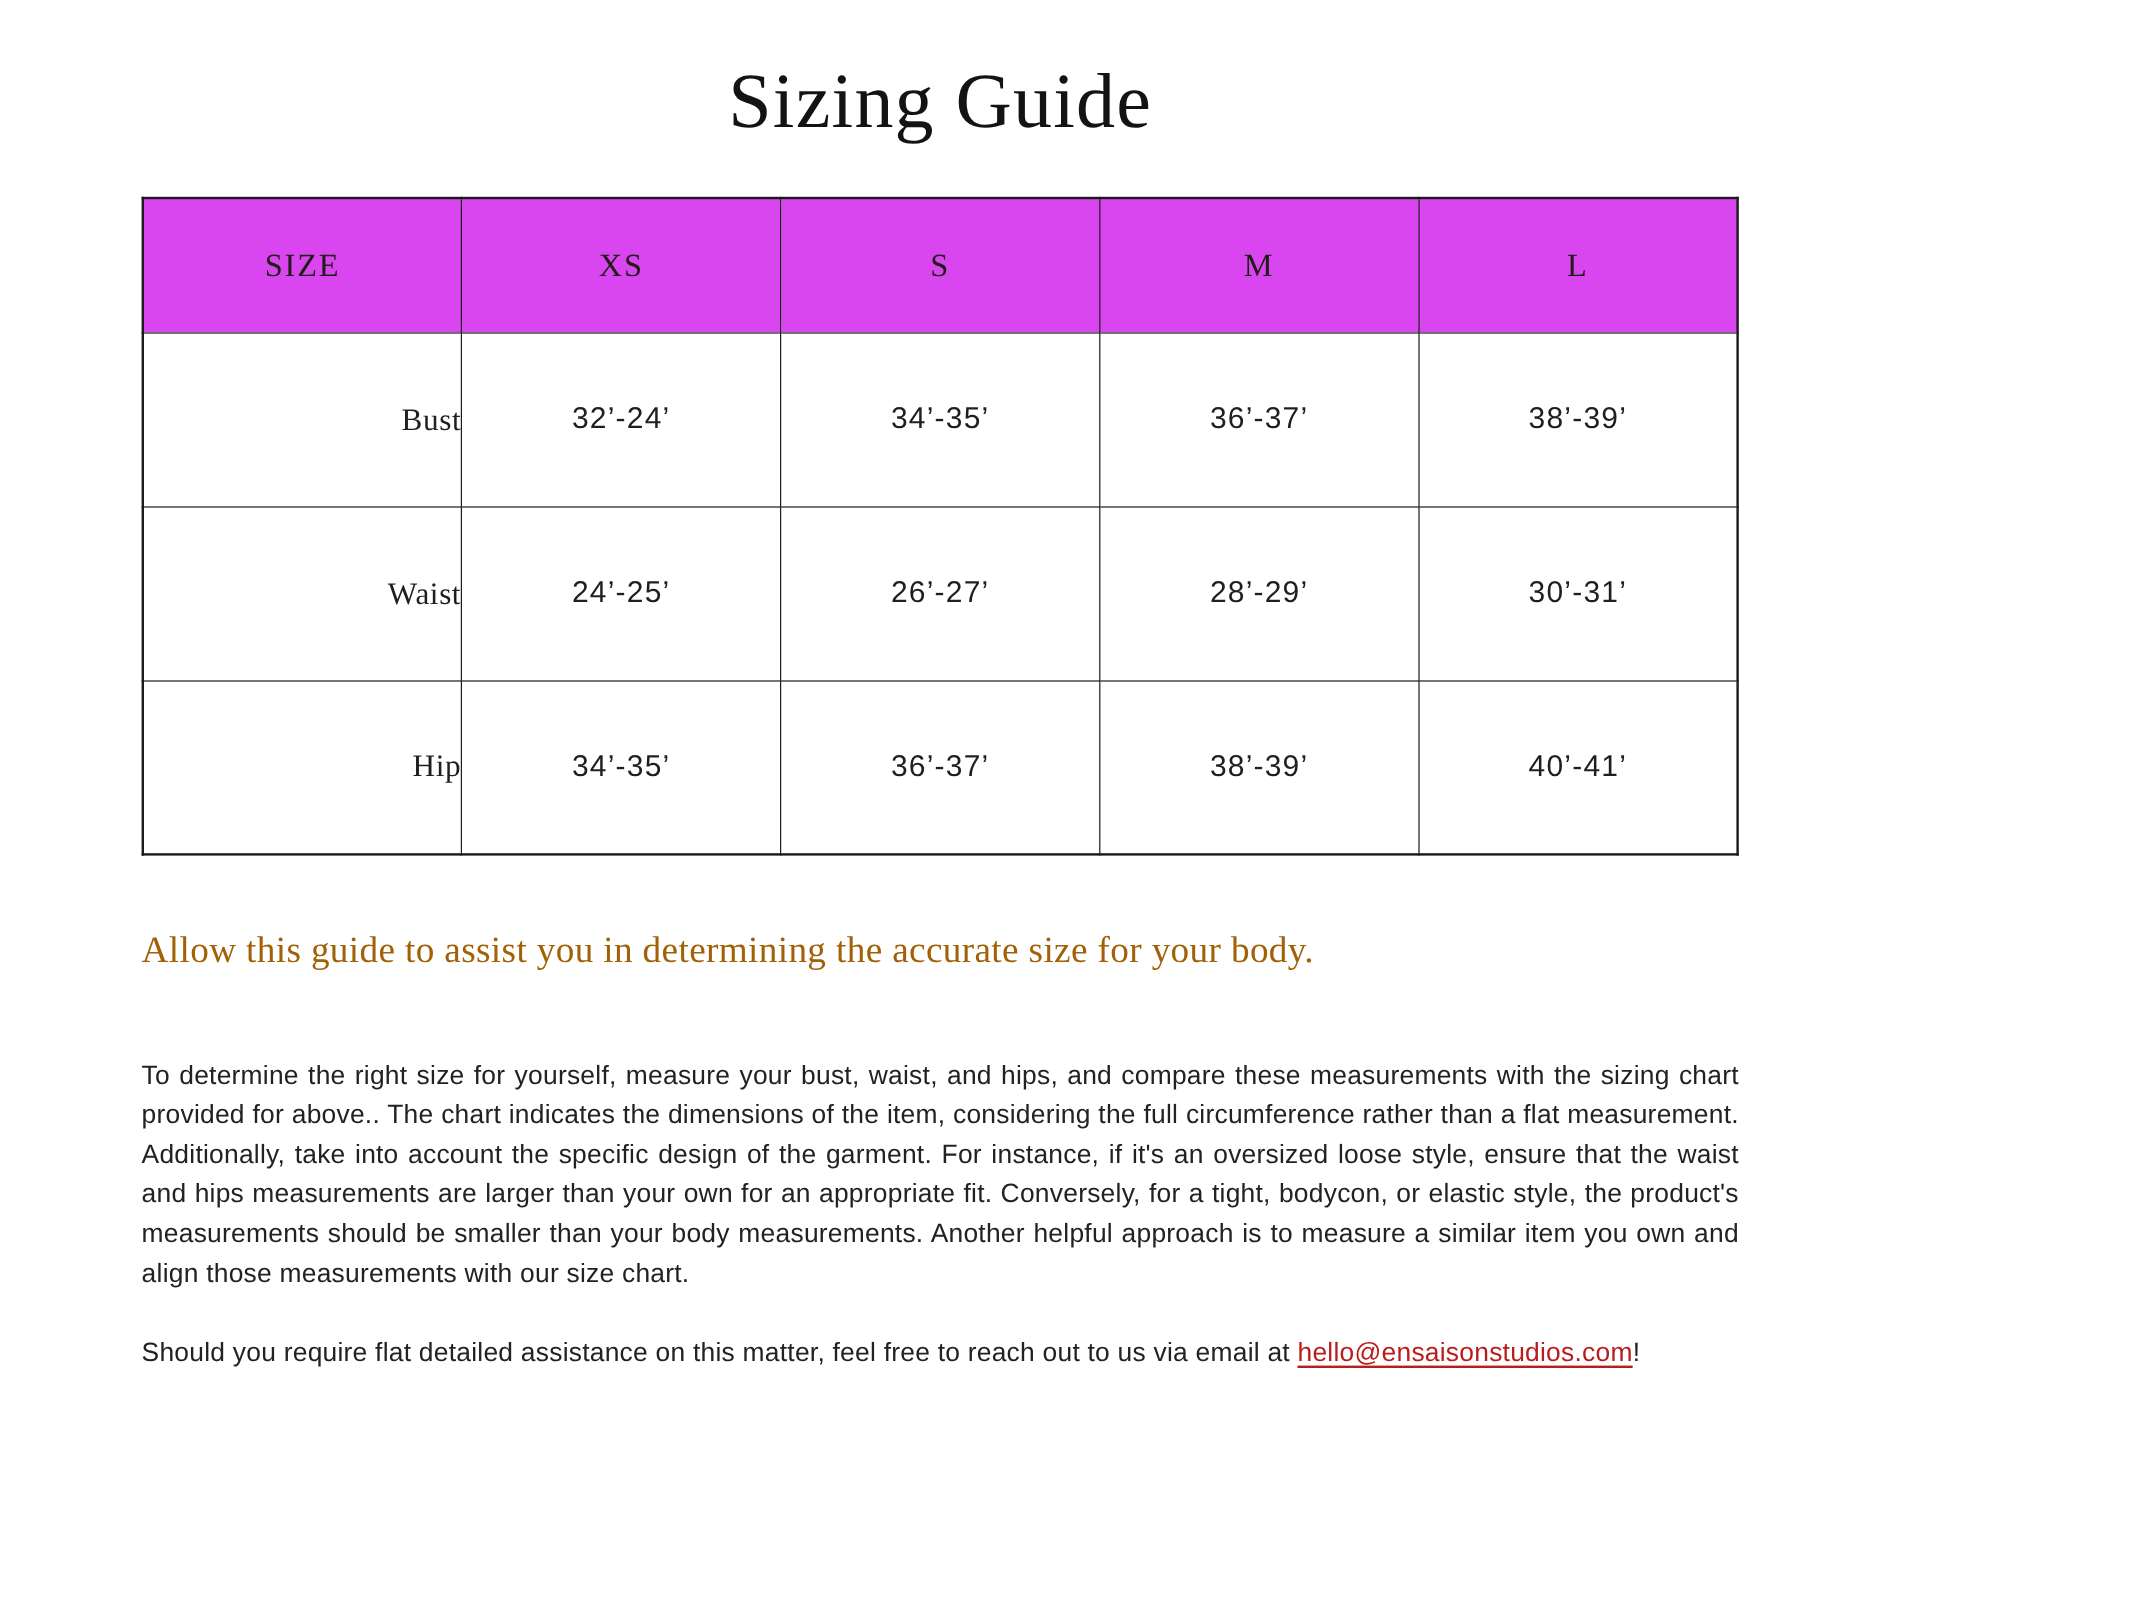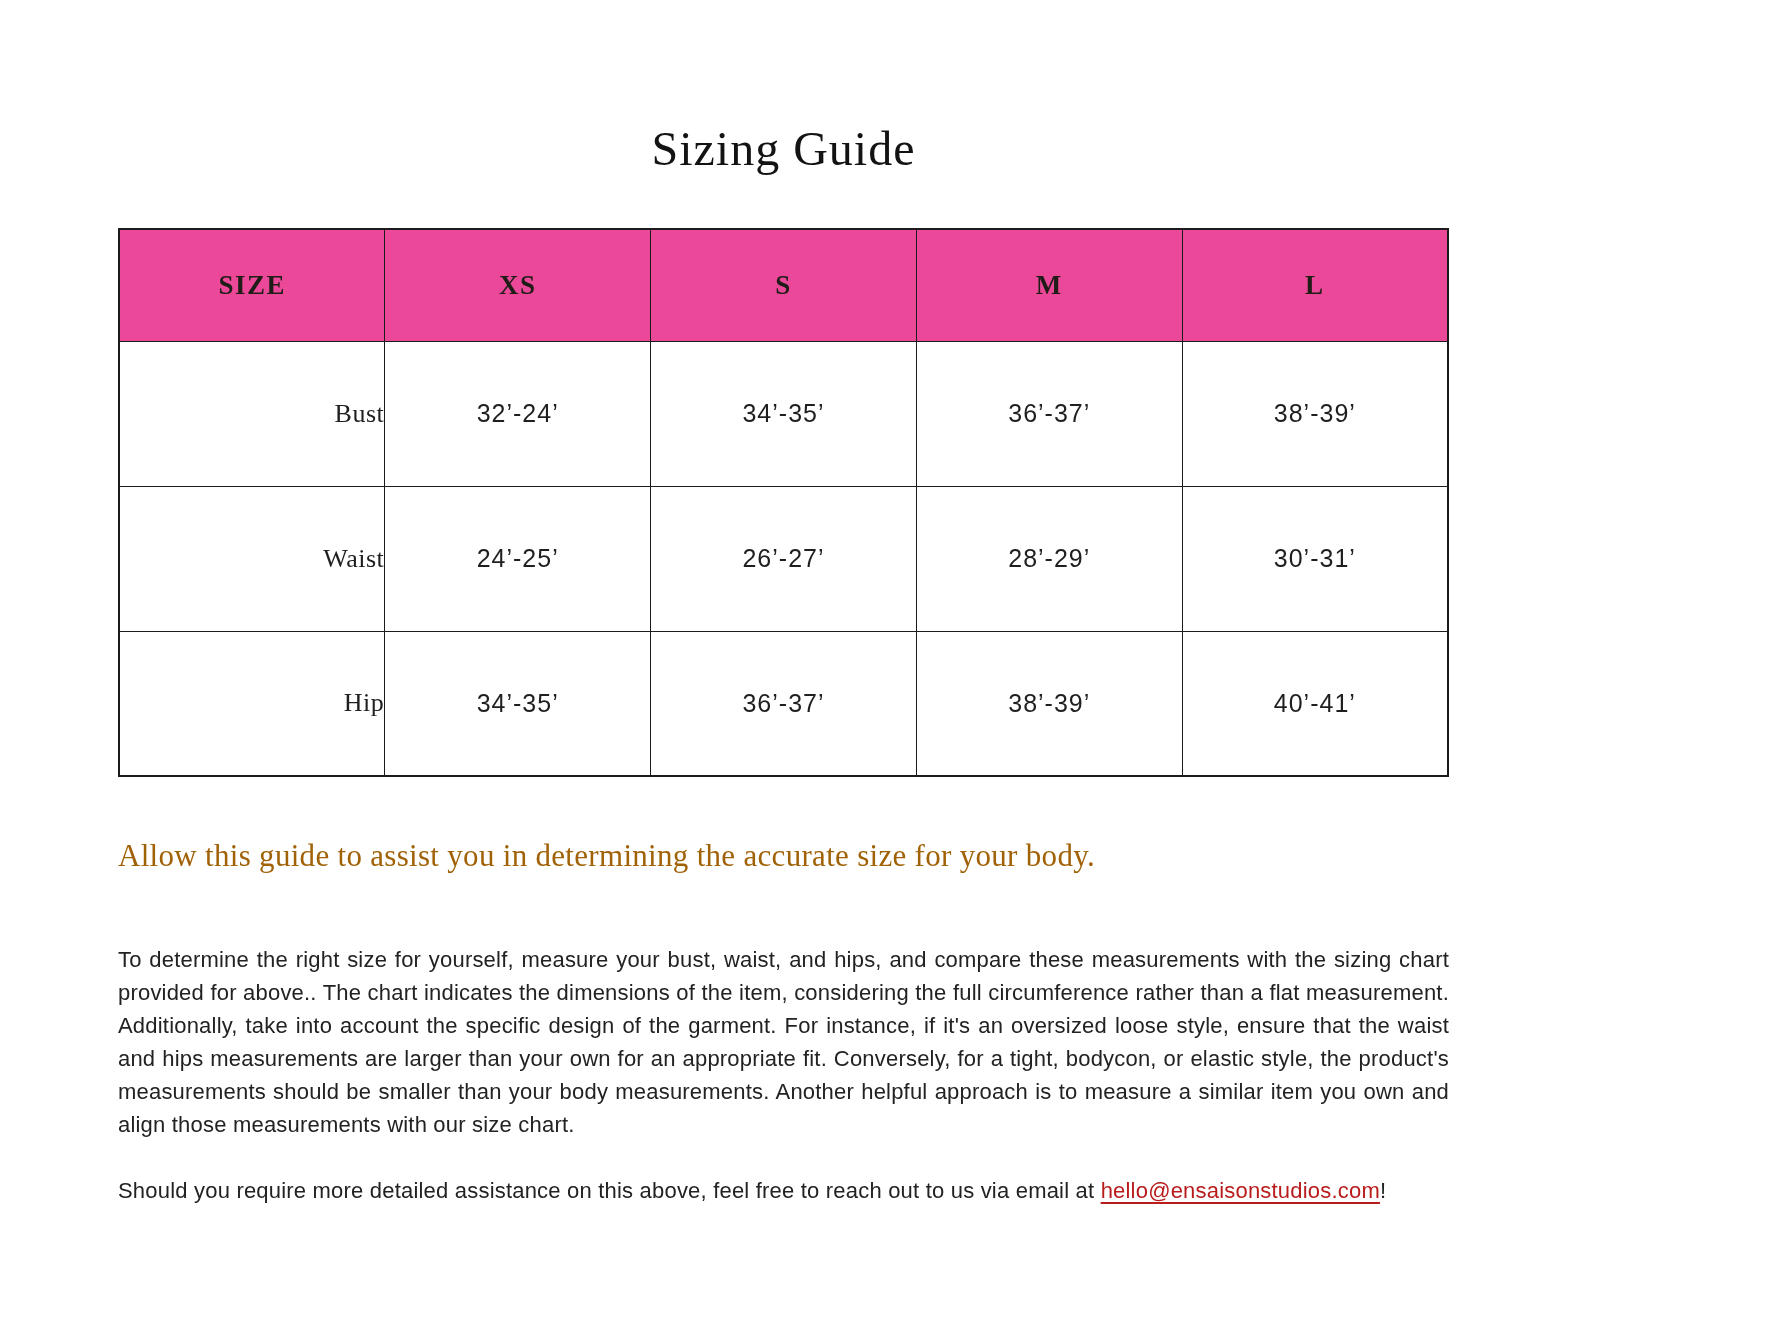--- a/index.html
+++ b/index.html
@@ -8,46 +8,46 @@
     background: #ffffff;
     font-family: "Liberation Sans", "DejaVu Sans", sans-serif;
     color: #1a1a1a;
   }
   .content {
     position: absolute;
     left: 118px; top: 0;
     width: 1331px;
   }
   .page-title {
-    padding-top: 120px;
+    padding-top: 56px;
     text-align: center;
     font-family: "Liberation Serif", "DejaVu Serif", serif;
     font-weight: 400;
-    font-size: 48px;
+    font-size: 65px;
     line-height: 58px;
     letter-spacing: 1px;
     color: #131313;
   }
   table.size-table {
     margin-top: 50px;
     width: 100%;
     border-collapse: collapse;
     table-layout: fixed;
     border: 2px solid #1b1b1b;
   }
   table.size-table th, table.size-table td {
     border: 1.6px solid #1b1b1b;
     text-align: center;
     vertical-align: middle;
   }
   table.size-table th {
     height: 112px;
-    background: #ec4899;
+    background: #d946ef;
     font-family: "Liberation Serif", "DejaVu Serif", serif;
-    font-weight: 700;
+    font-weight: 400;
     font-size: 27px;
     letter-spacing: 1.5px;
     color: #201d18;
   }
   table.size-table td {
     height: 145px;
     background: #ffffff;
     font-size: 25px;
     letter-spacing: 1px;
     color: #1f1f1f;
@@ -128,15 +128,15 @@
         <td>38’-39’</td>
         <td>40’-41’</td>
       </tr>
     </tbody>
   </table>
 
   <div class="intro-heading">Allow this guide to assist you in determining the accurate size for your body.</div>
 
   <p class="body-paragraph">To determine the right size for yourself, measure your bust, waist, and hips, and compare these measurements with the sizing chart provided for above.. The chart indicates the dimensions of the item, considering the full circumference rather than a flat measurement. Additionally, take into account the specific design of the garment. For instance, if it's an oversized loose style, ensure that the waist and hips measurements are larger than your own for an appropriate fit. Conversely, for a tight, bodycon, or elastic style, the product's measurements should be smaller than your body measurements. Another helpful approach is to measure a similar item you own and align those measurements with our size chart.</p>
 
-  <p class="contact-line"><span>Should you require more detailed assistance on this above, feel free to reach out to us via email at </span><a class="email-link">hello@ensaisonstudios.com</a><span>!</span></p>
+  <p class="contact-line"><span>Should you require flat detailed assistance on this matter, feel free to reach out to us via email at </span><a class="email-link">hello@ensaisonstudios.com</a><span>!</span></p>
 
 </div>
 
 </body></html>

